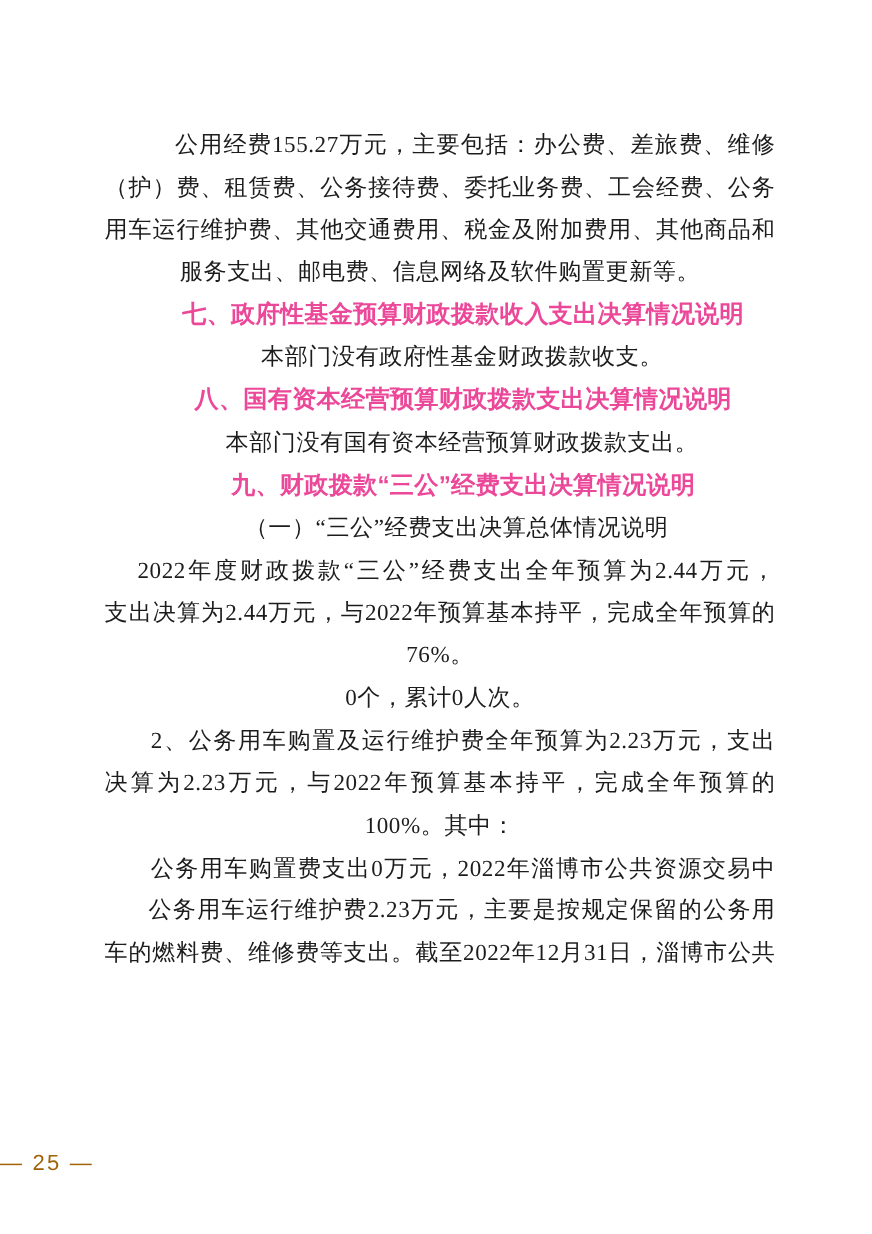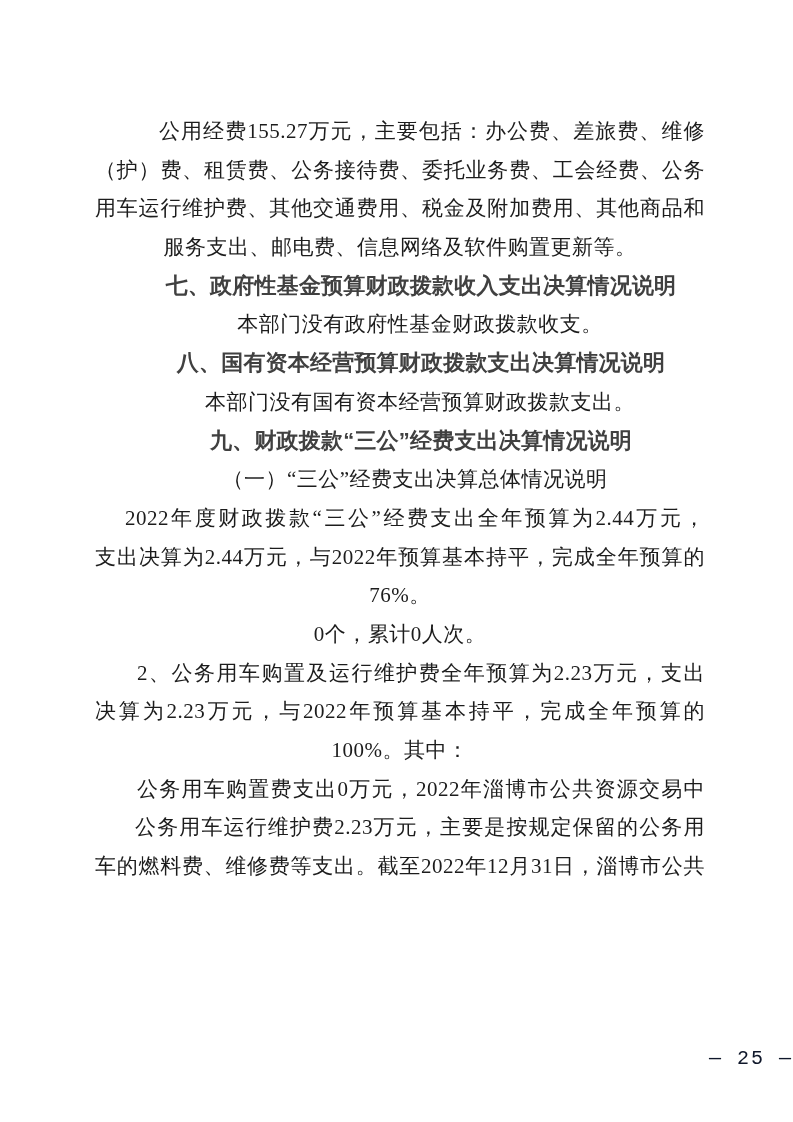--- a/index.html
+++ b/index.html
@@ -30,36 +30,36 @@
   .line.j {
     white-space: normal;
     text-align: justify;
     text-align-last: justify;
     overflow: hidden;
   }
   .line.head {
     font-family: "Liberation Sans", sans-serif;
     font-weight: 700;
     font-size: 22px;
-    color: #404040;
+    color: #ec4899;
     letter-spacing: 0.2px;
   }
   .i64 { padding-left: 64px; }
   .i42 { padding-left: 42px; }
   .i40 { padding-left: 40px; }
   .i30 { padding-left: 30px; }
   .pagenum {
     position: absolute;
     top: 1047px;
     left: 0;
     width: 100%;
-    text-align: right;
-    font-family: Liberation Mono, monospace;
+    text-align: left;
+    font-family: Liberation Sans, sans-serif;
     font-size: 20px;
-    color: #0f172a;
+    color: #a16207;
     letter-spacing: 2px;
   }
 </style>
 </head>
 <body>
 
 <div class="page">
   <div class="content">
     <div class="line j i64">公用经费155.27万元，主要包括：办公费、差旅费、维修</div>
     <div class="line j">（护）费、租赁费、公务接待费、委托业务费、工会经费、公务</div>

